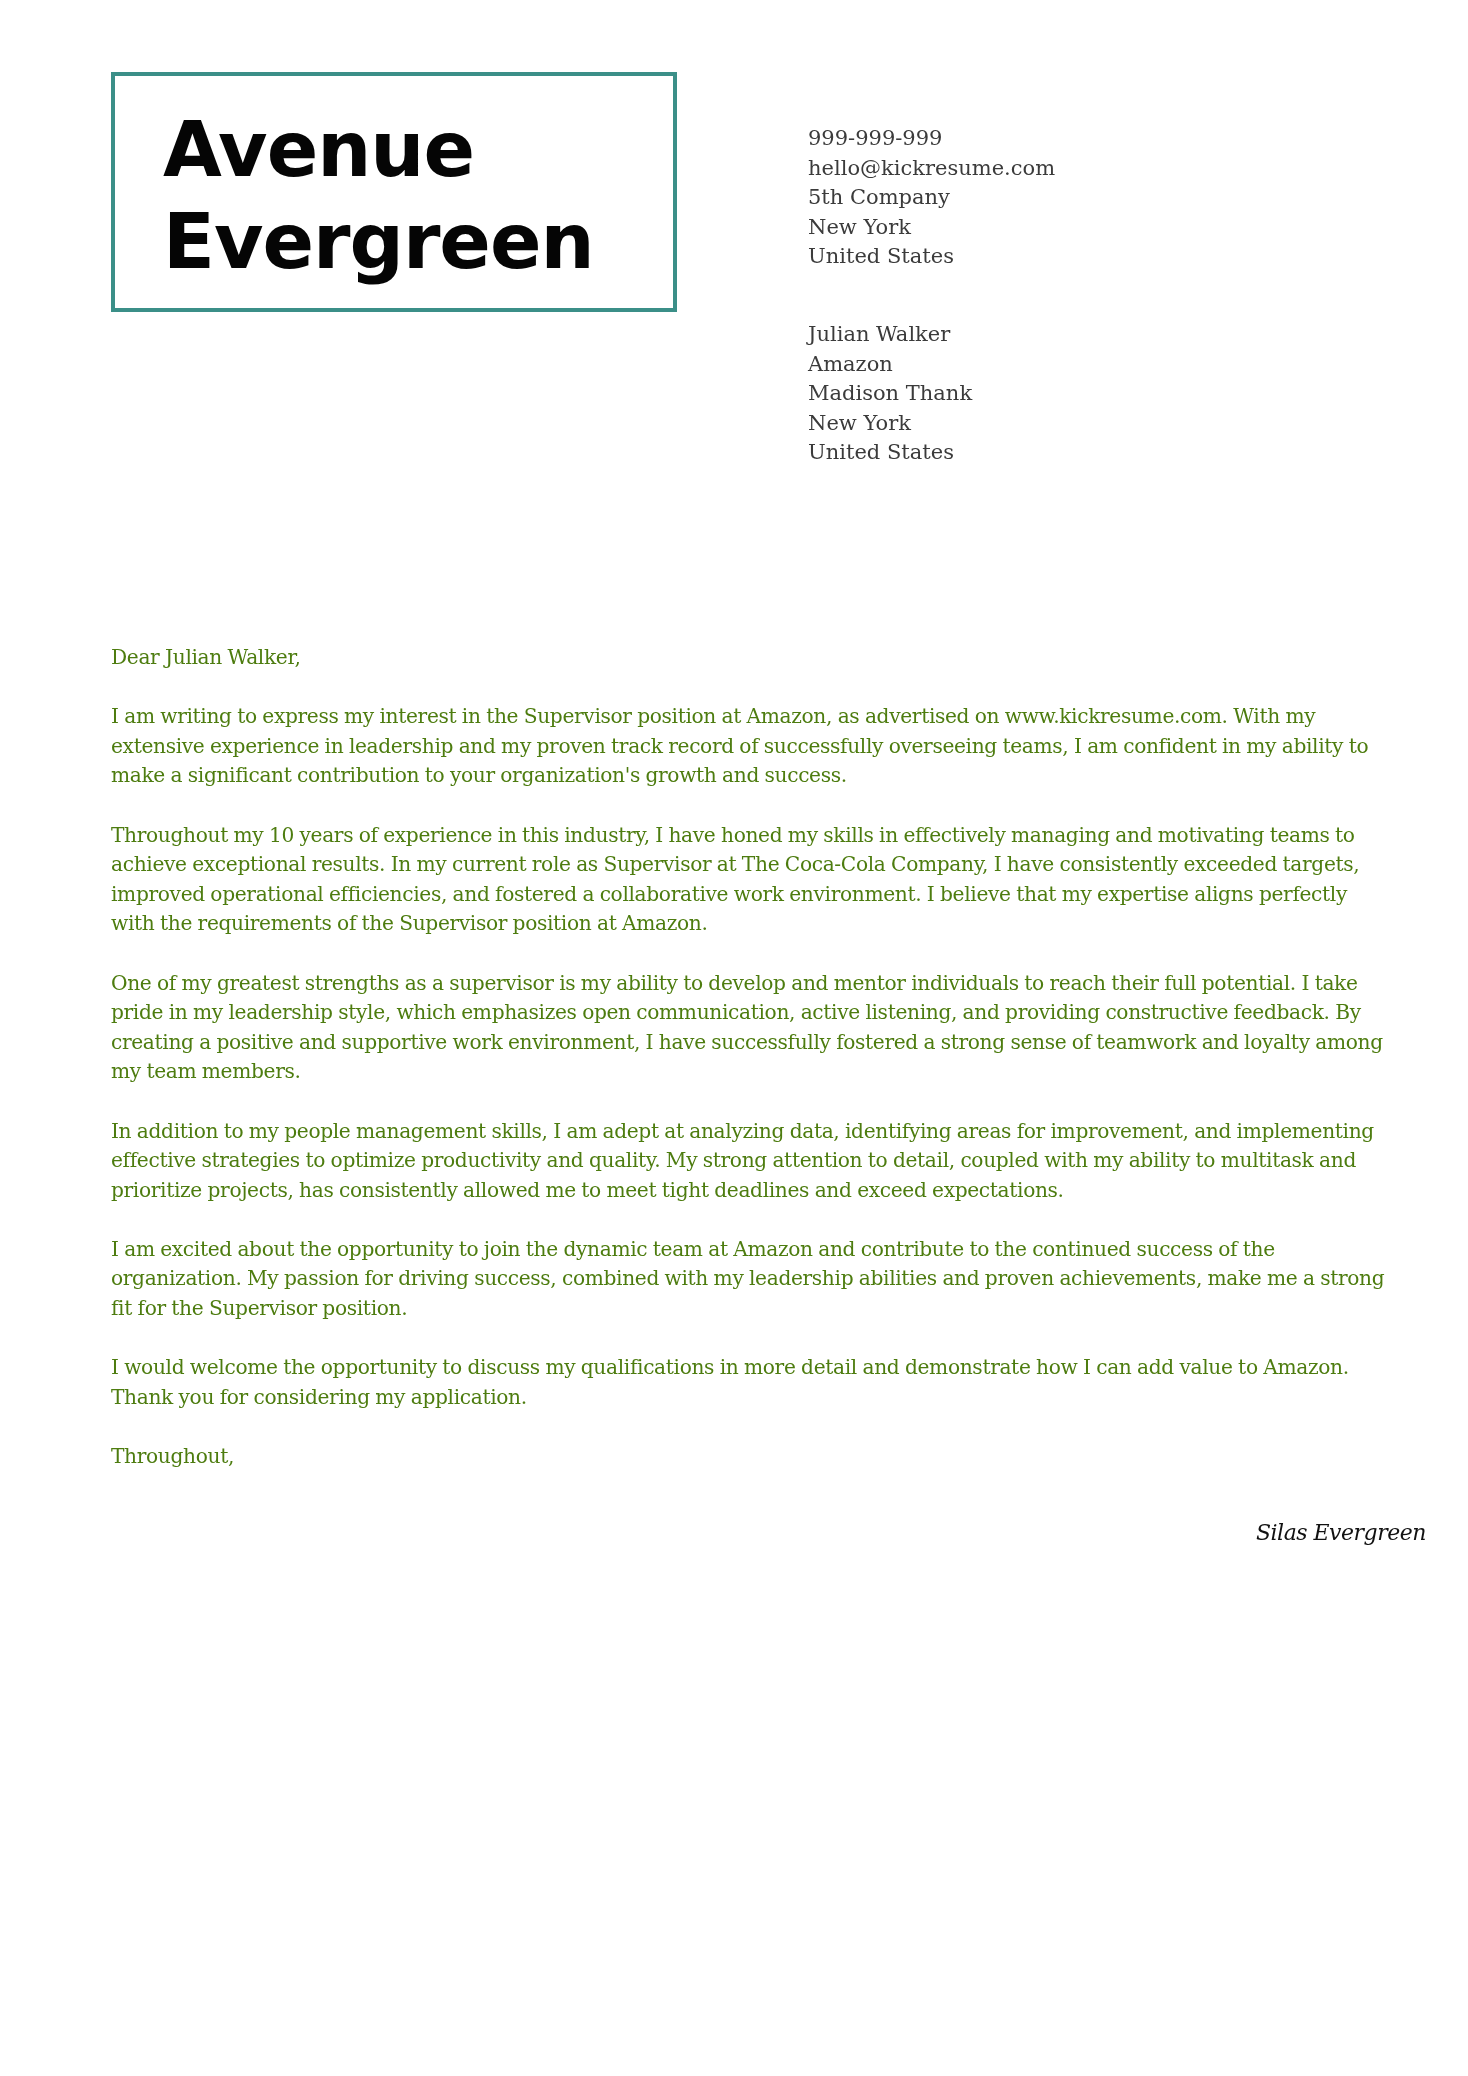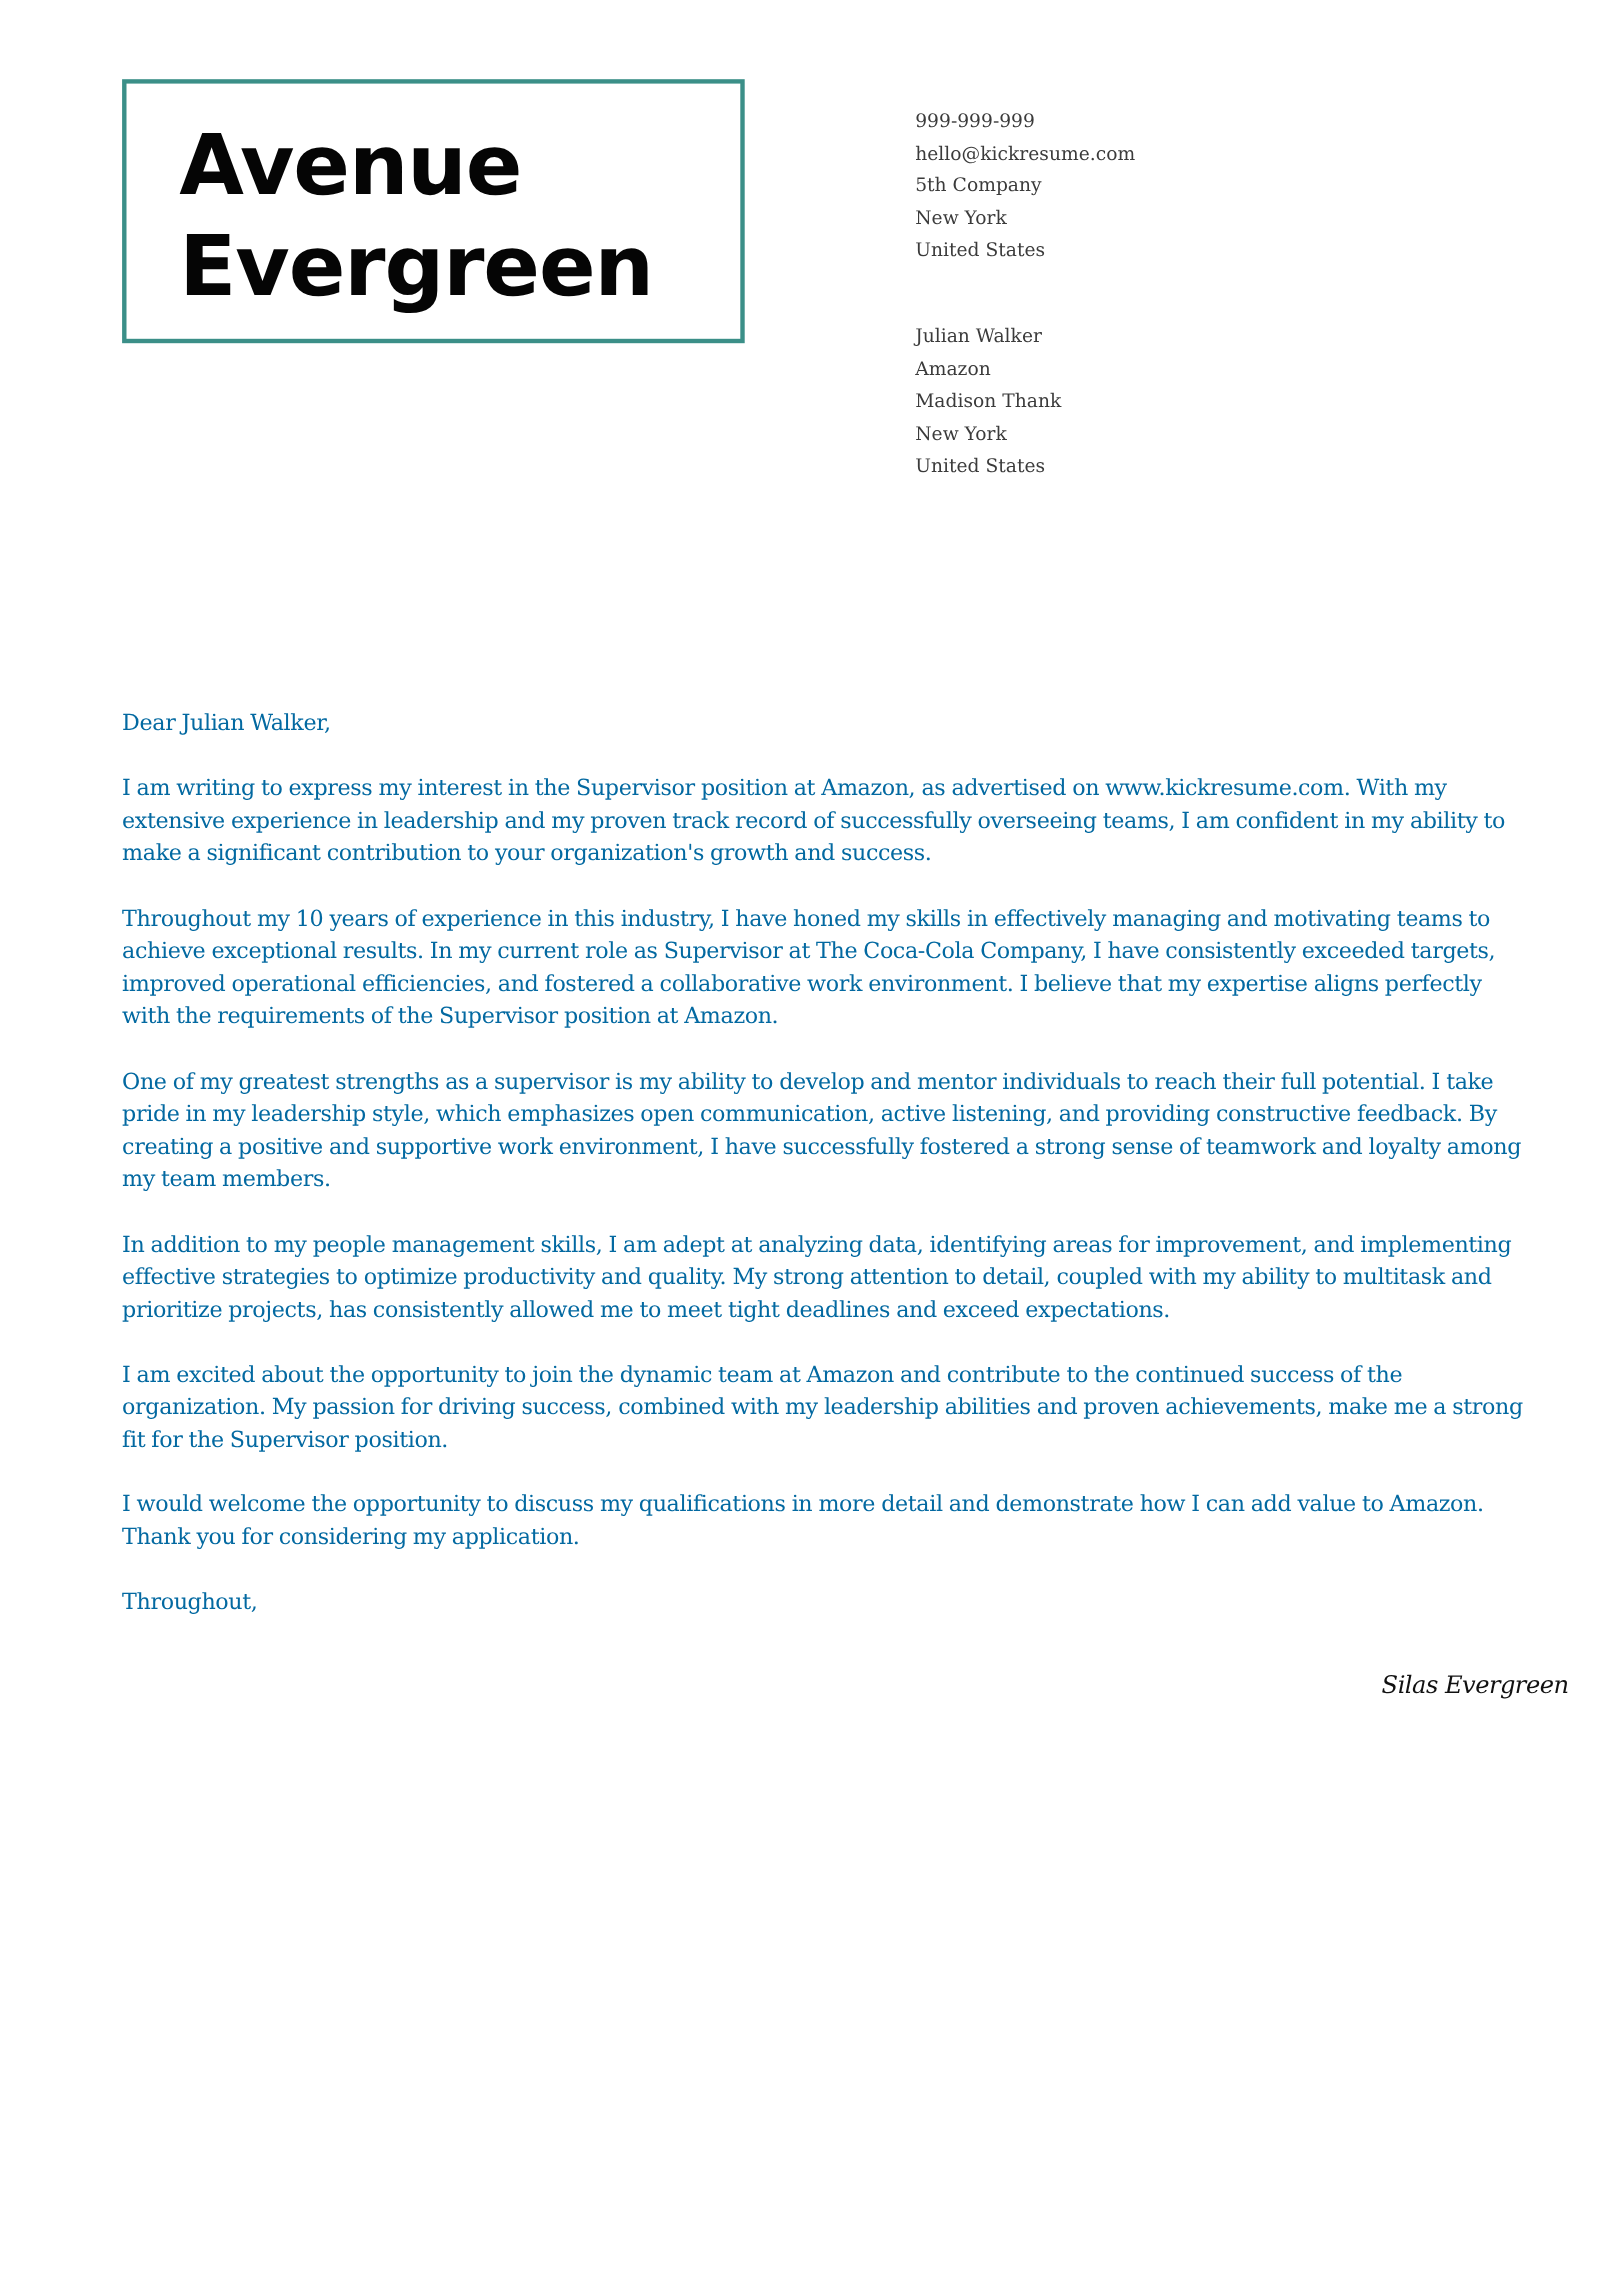--- a/index.html
+++ b/index.html
@@ -33,37 +33,38 @@
       font-weight: bold;
       font-size: 76px;
       line-height: 92px;
       letter-spacing: -1px;
       color: #050505;
     }
     .name-line { display: block; }
 
     .contact-block, .recipient-block {
       position: absolute;
-      left: 832px;
-      font-size: 17px;
+      left: 808px;
+      font-size: 21px;
       line-height: 29.5px;
       color: #3b3b3b;
+      margin-top: 28px;
     }
     .contact-block { top: 96px; }
     .recipient-block { top: 292px; }
     .contact-block div, .recipient-block div { white-space: nowrap; }
 
     .letter {
       position: absolute;
       left: 111px;
       top: 643px;
       width: 1275px;
       font-size: 20.2px;
       line-height: 29.6px;
-      color: #0369a1;
+      color: #4d7c0f;
       letter-spacing: -0.35px;
       word-spacing: -0.5px;
     }
     .letter p {
       margin: 0 0 29.6px 0;
     }
     .signature {
       position: absolute;
       left: 1256px;
       top: 1520px;

